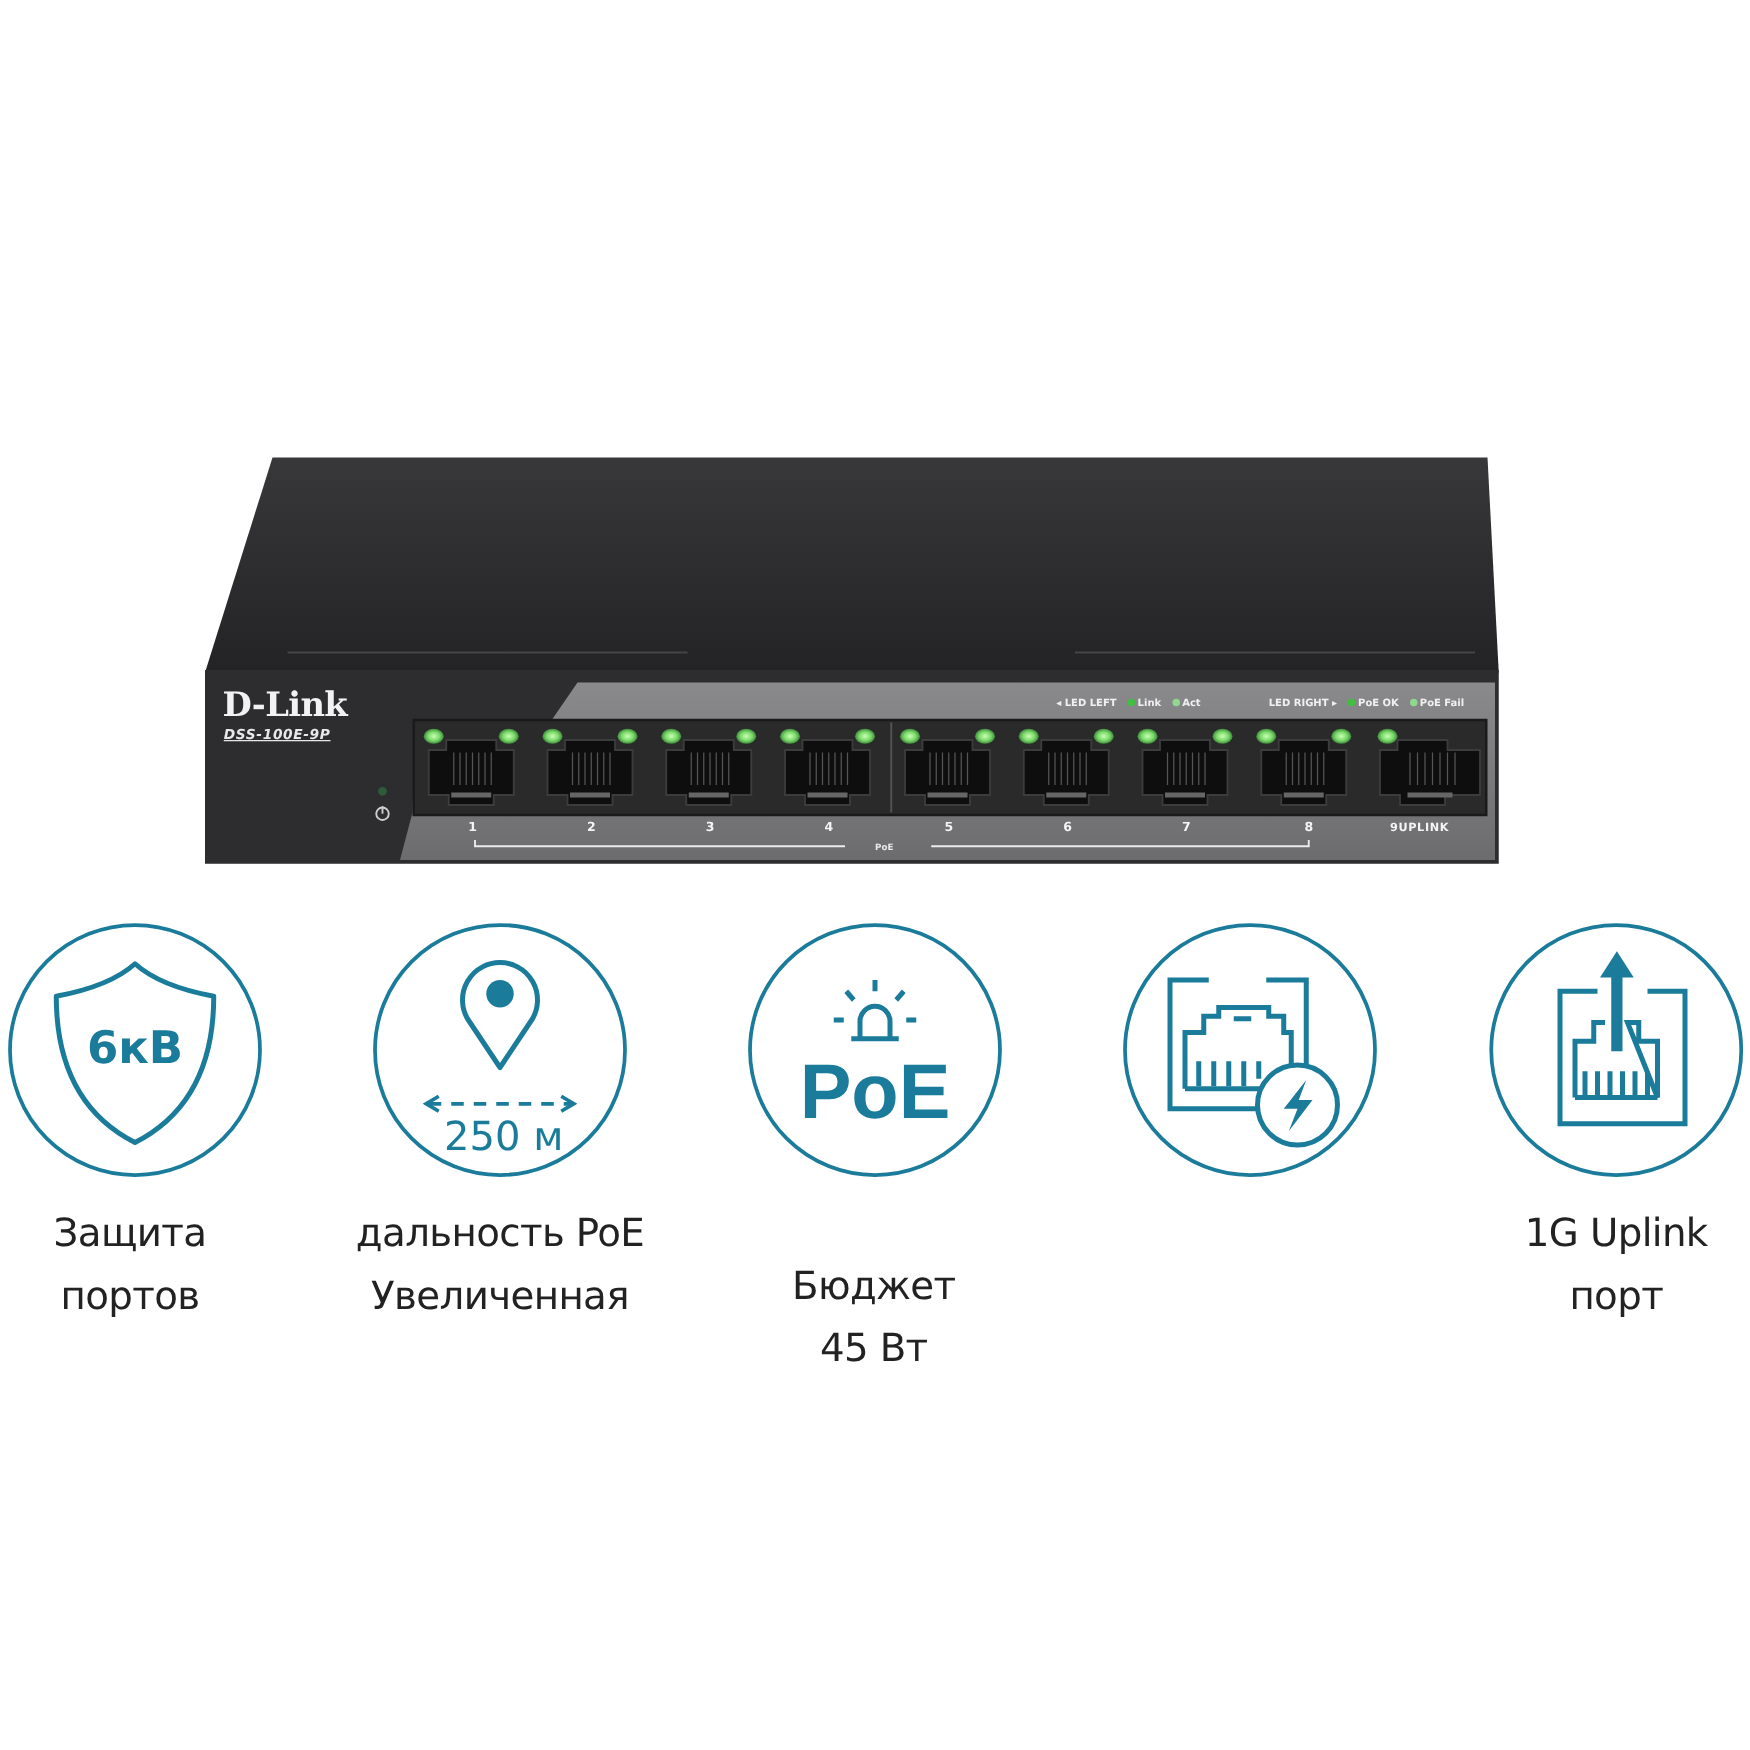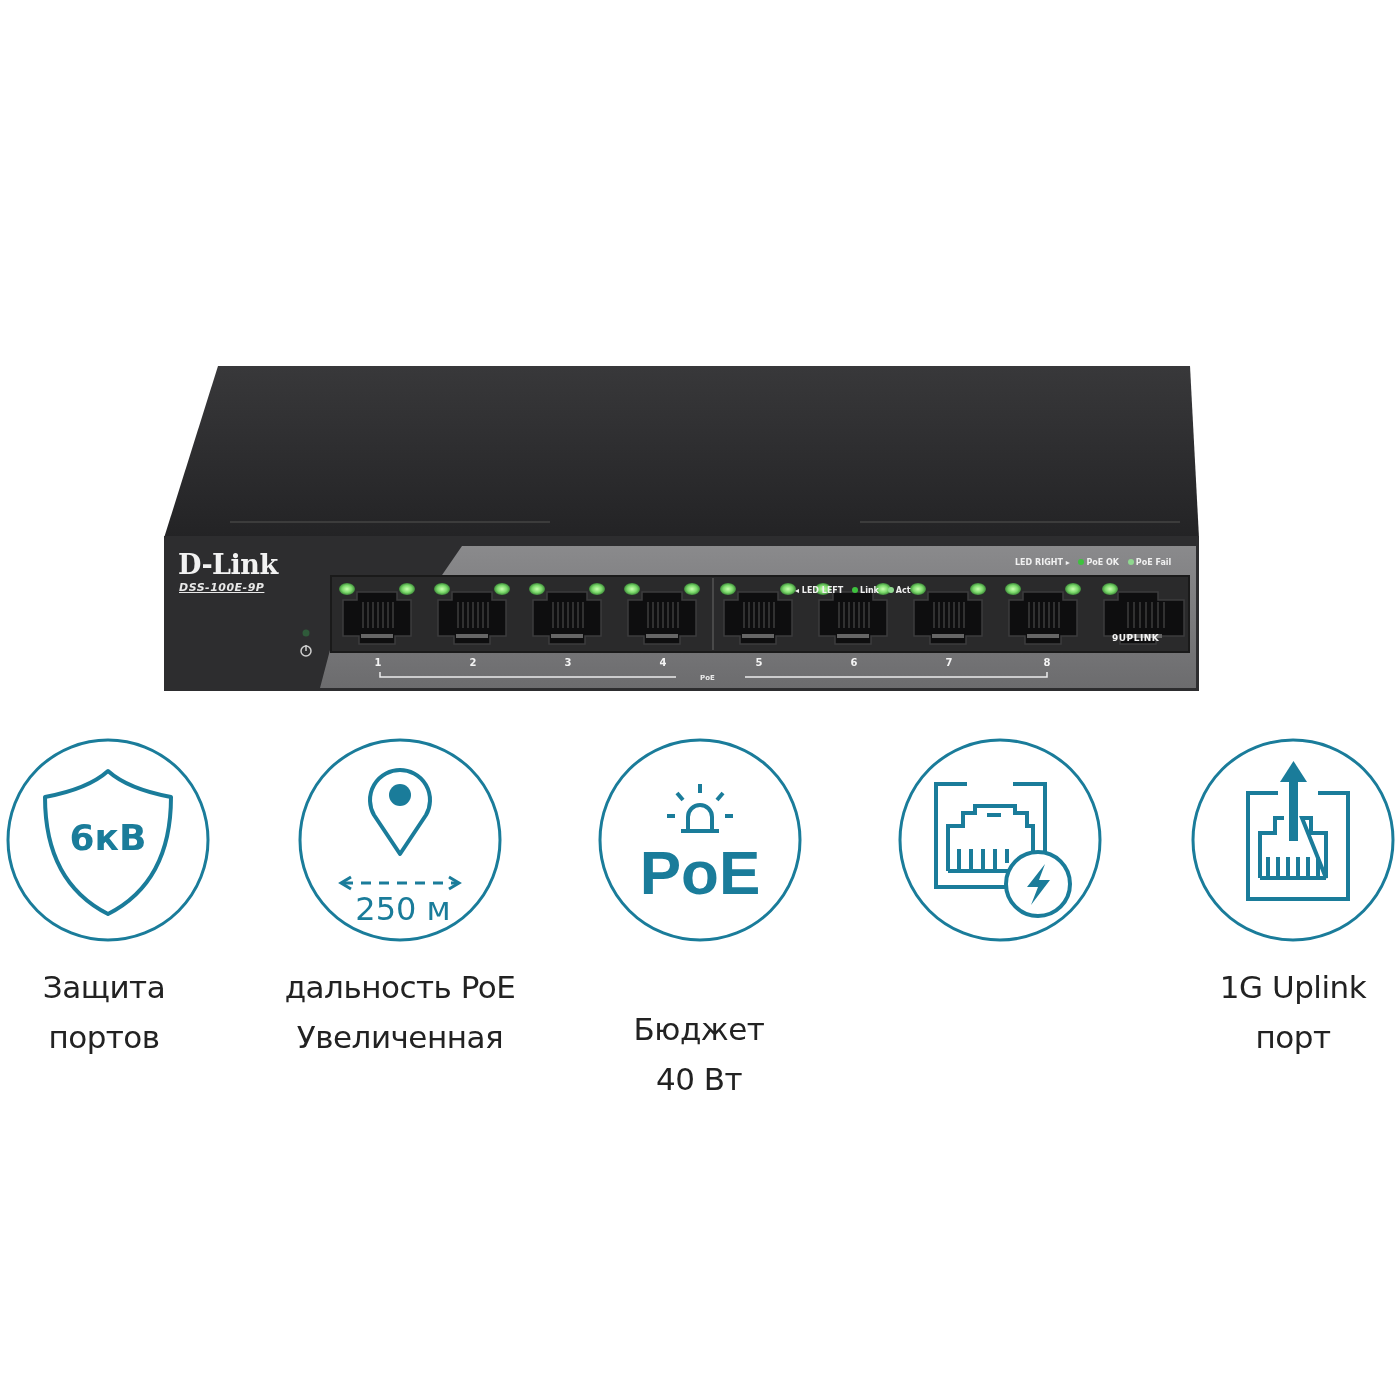--- a/index.html
+++ b/index.html
@@ -4,21 +4,21 @@
 <style>
   html, body { margin:0; padding:0; background:#ffffff; }
   body { width:1400px; height:1400px; position:relative; overflow:hidden; font-family:"Liberation Sans", sans-serif; }
   .abs { position:absolute; }
   #switch-svg { position:absolute; left:0; top:0; }
   .brand { position:absolute; left:178px; top:551px; color:#f2f2f2; font-family:"DejaVu Serif", serif; font-weight:bold; font-size:27px; letter-spacing:-0.5px; line-height:1; }
   .model { position:absolute; left:179px; top:582px; color:#e8e8e8; font-family:"DejaVu Sans", sans-serif; font-weight:bold; font-style:italic; font-size:11px; letter-spacing:0.5px; line-height:1;text-decoration:underline; }
   .ledlegend { position:absolute; top:557px; color:#f0f0f0; font-family:"DejaVu Sans", sans-serif; font-weight:bold; font-size:8px; line-height:12px; white-space:nowrap; }
   .ledlegend .dot { display:inline-block; width:6px; height:6px; border-radius:50%; vertical-align:middle; margin:0 2px 1px 6px; }
   .portnum { position:absolute; top:657px; color:#f4f4f4; font-family:"DejaVu Sans", sans-serif; font-weight:bold; font-size:10px; line-height:12px; width:30px; text-align:center; }
-  .uplinklbl { position:absolute; top:633px; left:1112px; color:#f4f4f4; font-family:"DejaVu Sans", sans-serif; font-weight:bold; font-size:9px; letter-spacing:0.5px; }
+  .uplinklbl { position:absolute; top:658px; left:1112px; color:#f4f4f4; font-family:"DejaVu Sans", sans-serif; font-weight:bold; font-size:9px; letter-spacing:0.5px; }
   .poelbl { position:absolute; top:674px; left:700px; color:#eaeaea; font-family:"DejaVu Sans", sans-serif; font-weight:bold; font-size:7px; }
   .feature { position:absolute; top:737px; width:210px; text-align:center; }
   .feature svg { display:block; margin:0 auto; }
   .feat-text { position:absolute; top:962px; width:300px; text-align:center; color:#222222; font-family:"DejaVu Sans", sans-serif; font-size:31px; line-height:50px; letter-spacing:-0.5px; }
   .icon-text { font-family:"DejaVu Sans", sans-serif; fill:#1a7c9a; }
 </style>
 </head>
 <body>
 
 <div class="abs" style="left:0;top:0;width:1180px;height:720px;">
@@ -96,21 +96,21 @@
           <line x1="60" y1="24" x2="60" y2="50"></line>
         <line x1="66" y1="24" x2="66" y2="50"></line>
       </g>
       <rect x="28" y="56" width="36" height="4" fill="#666"></rect>
     </g>
   </svg>
 
   <div class="brand">D-Link</div>
   <div class="model">DSS-100E-9P</div>
 
-  <div class="ledlegend" style="left:795px;margin-top:28px;">
+  <div class="ledlegend" style="left:845px;">
     <span>◂ LED LEFT</span>
     <span class="dot" style="background:#3ec23e"></span><span>Link</span>
     <span class="dot" style="background:#8fd88f"></span><span>Act</span>
   </div>
   <div class="ledlegend" style="left:1015px;">
     <span>LED RIGHT ▸</span>
     <span class="dot" style="background:#3ec23e"></span><span>PoE OK</span>
     <span class="dot" style="background:#8fd88f"></span><span>PoE Fail</span>
   </div>
 
@@ -201,20 +201,20 @@
 <div class="feat-text" style="left:-46px;">
   <div>Защита</div>
   <div>портов</div>
 </div>
 <div class="feat-text" style="left:250px;">
   <div>дальность PoE</div>
   <div>Увеличенная</div>
 </div>
 <div class="feat-text" style="left:549px;margin-top:42px;">
   <div>Бюджет</div>
-  <div>40 Вт</div>
+  <div>45 Вт</div>
 </div>
 <div class="feat-text" style="left:849px;">
 </div>
 <div class="feat-text" style="left:1143px;">
   <div>1G Uplink</div>
   <div>порт</div>
 </div>
 
 </body></html>

